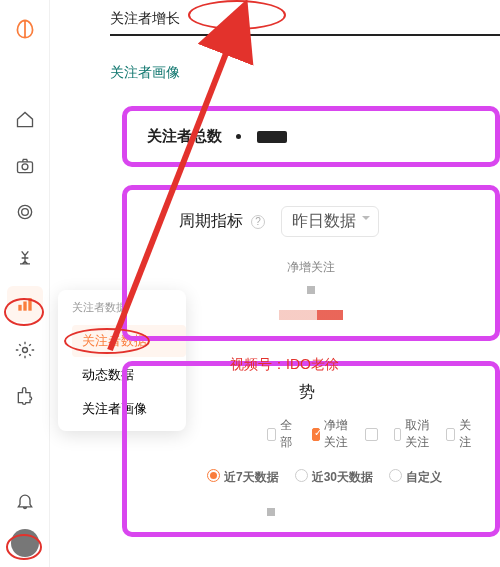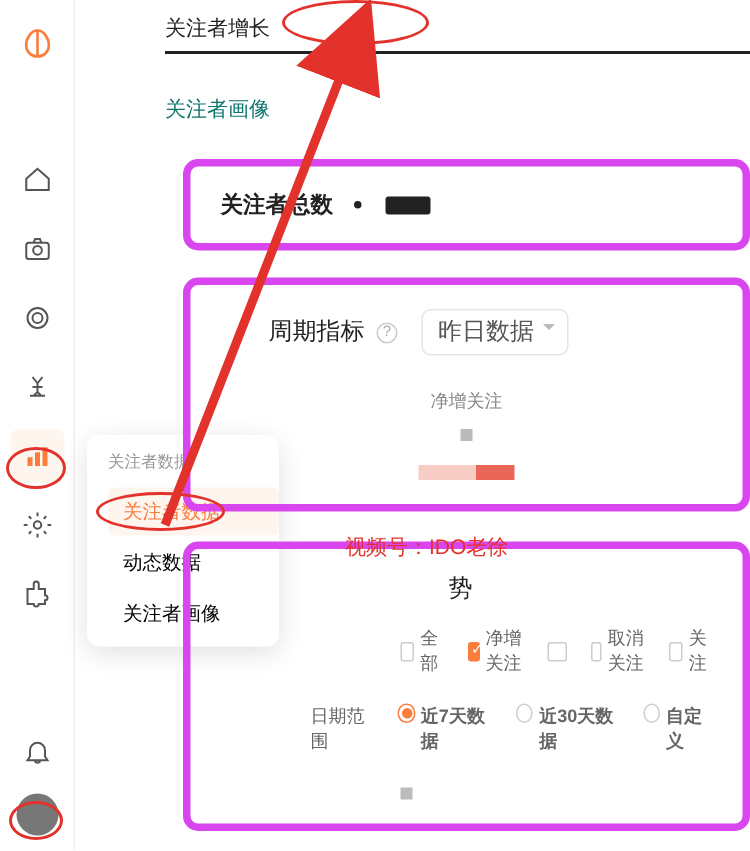--- a/index.html
+++ b/index.html
@@ -169,21 +169,20 @@
       <span class="checkbox">
           <span class="cb"></span>
           <span>取消关注</span>
         </span>
       <span class="checkbox">
           <span class="cb"></span>
           <span>关注</span>
         </span>
     </div>
     <div class="range-row" style="padding-left:60px;">
-      <span>日期范围</span>
       <span class="radio">
           <span class="rb checked"></span>
           <span>近7天数据</span>
         </span>
       <span class="radio">
           <span class="rb"></span>
           <span>近30天数据</span>
         </span>
       <span class="radio">
           <span class="rb"></span>

